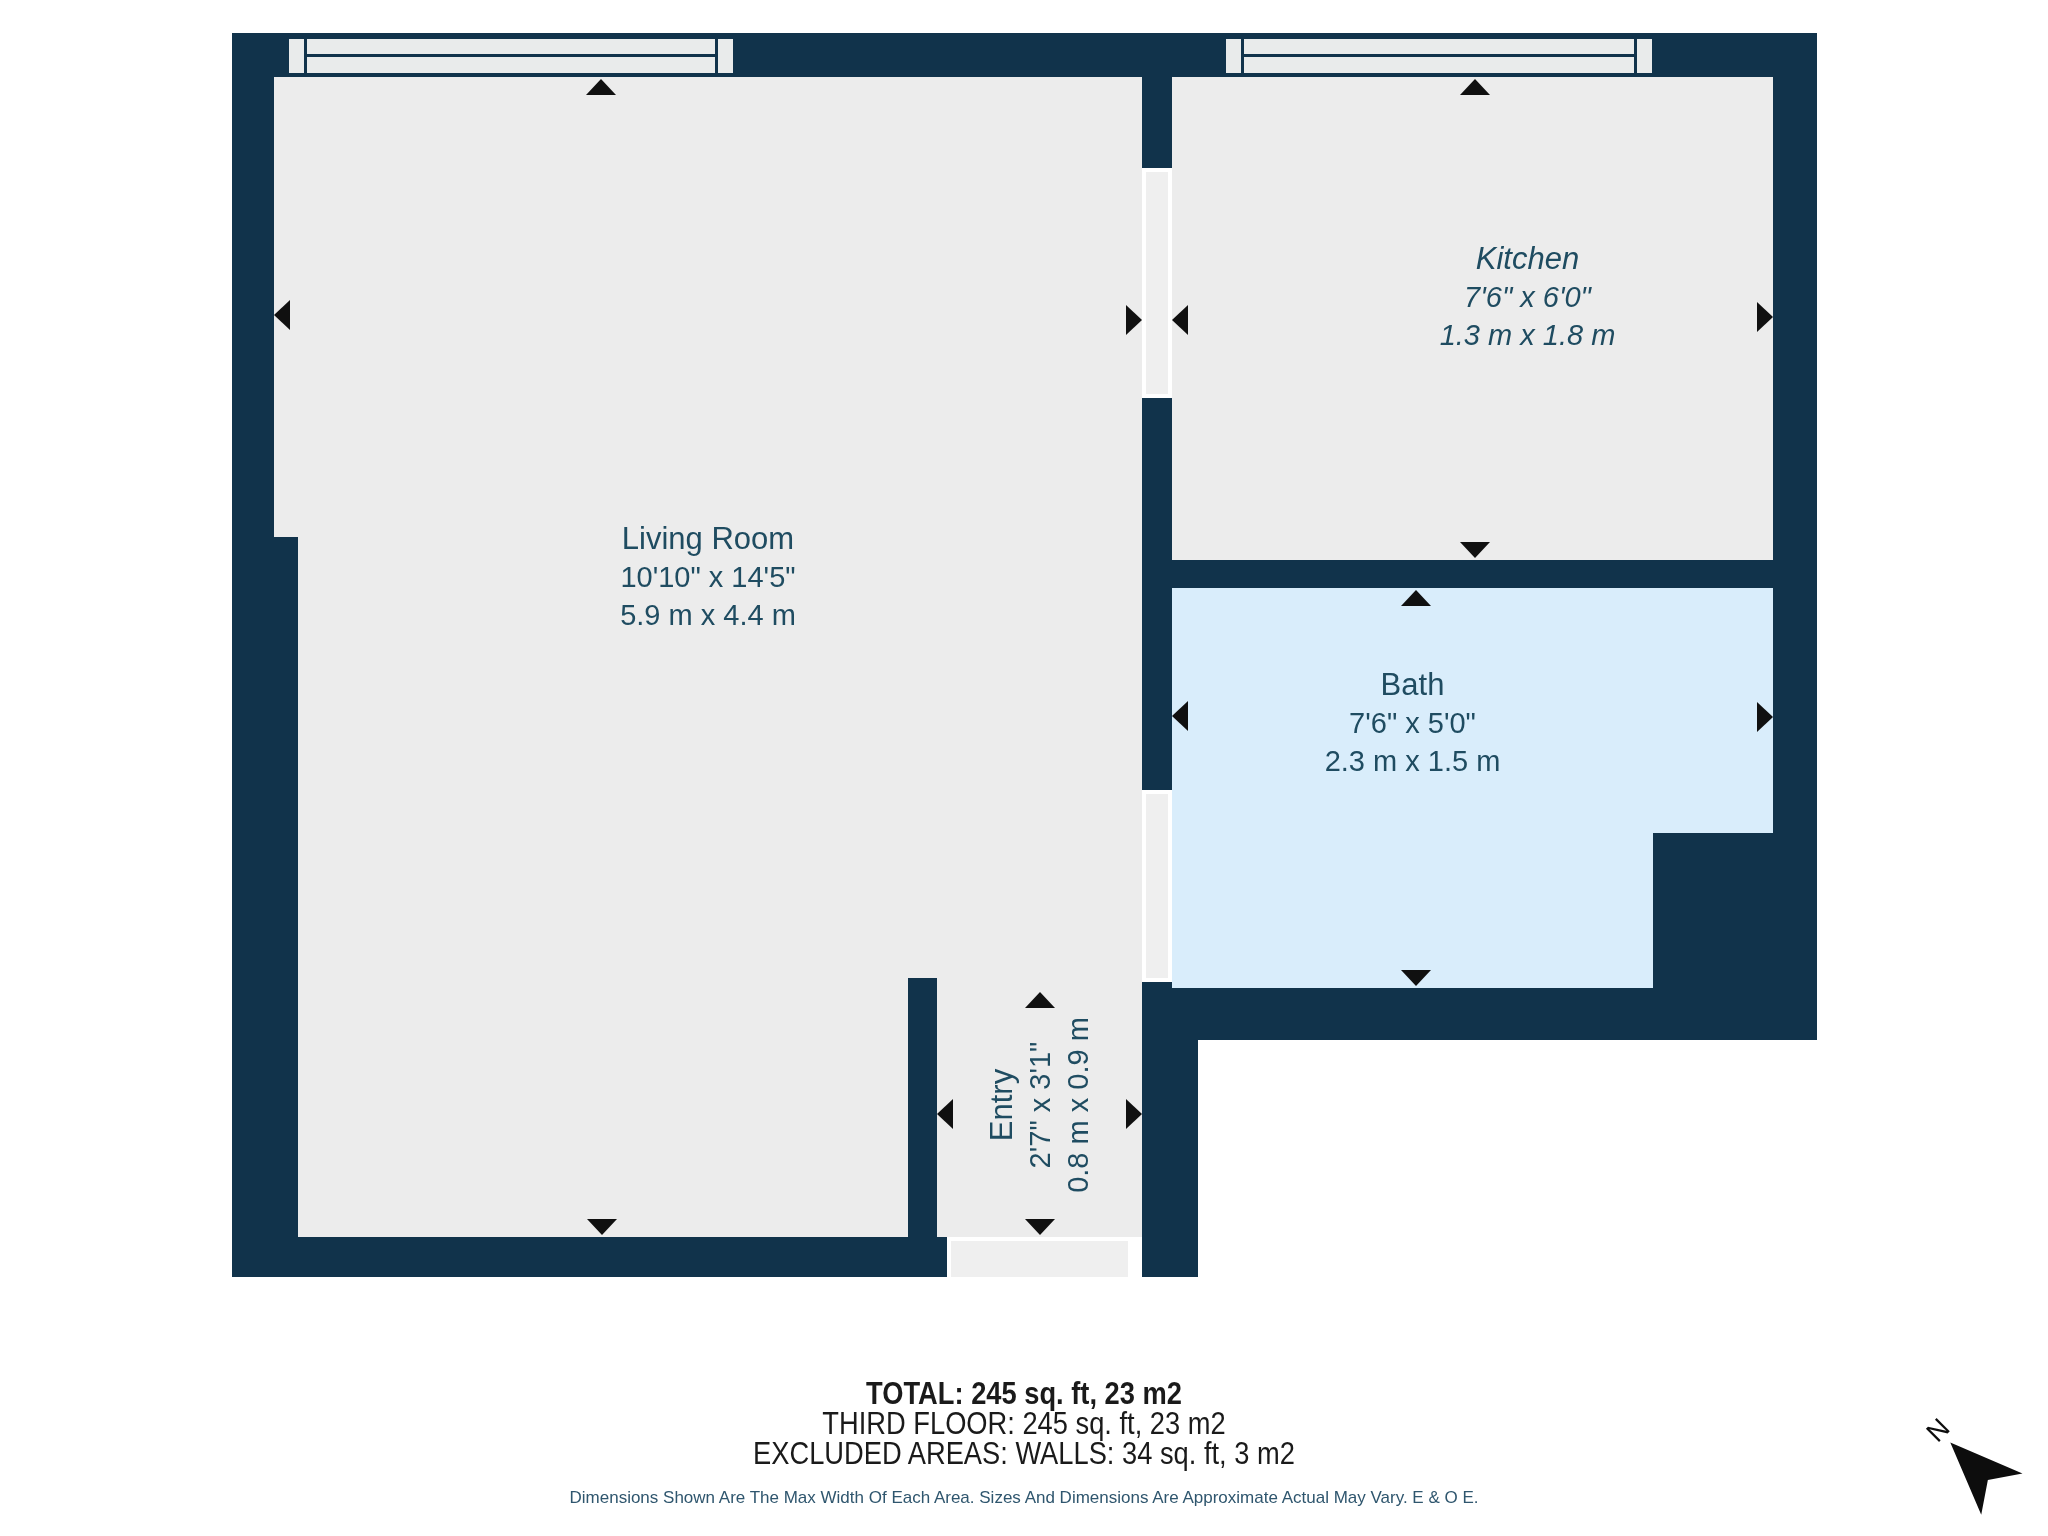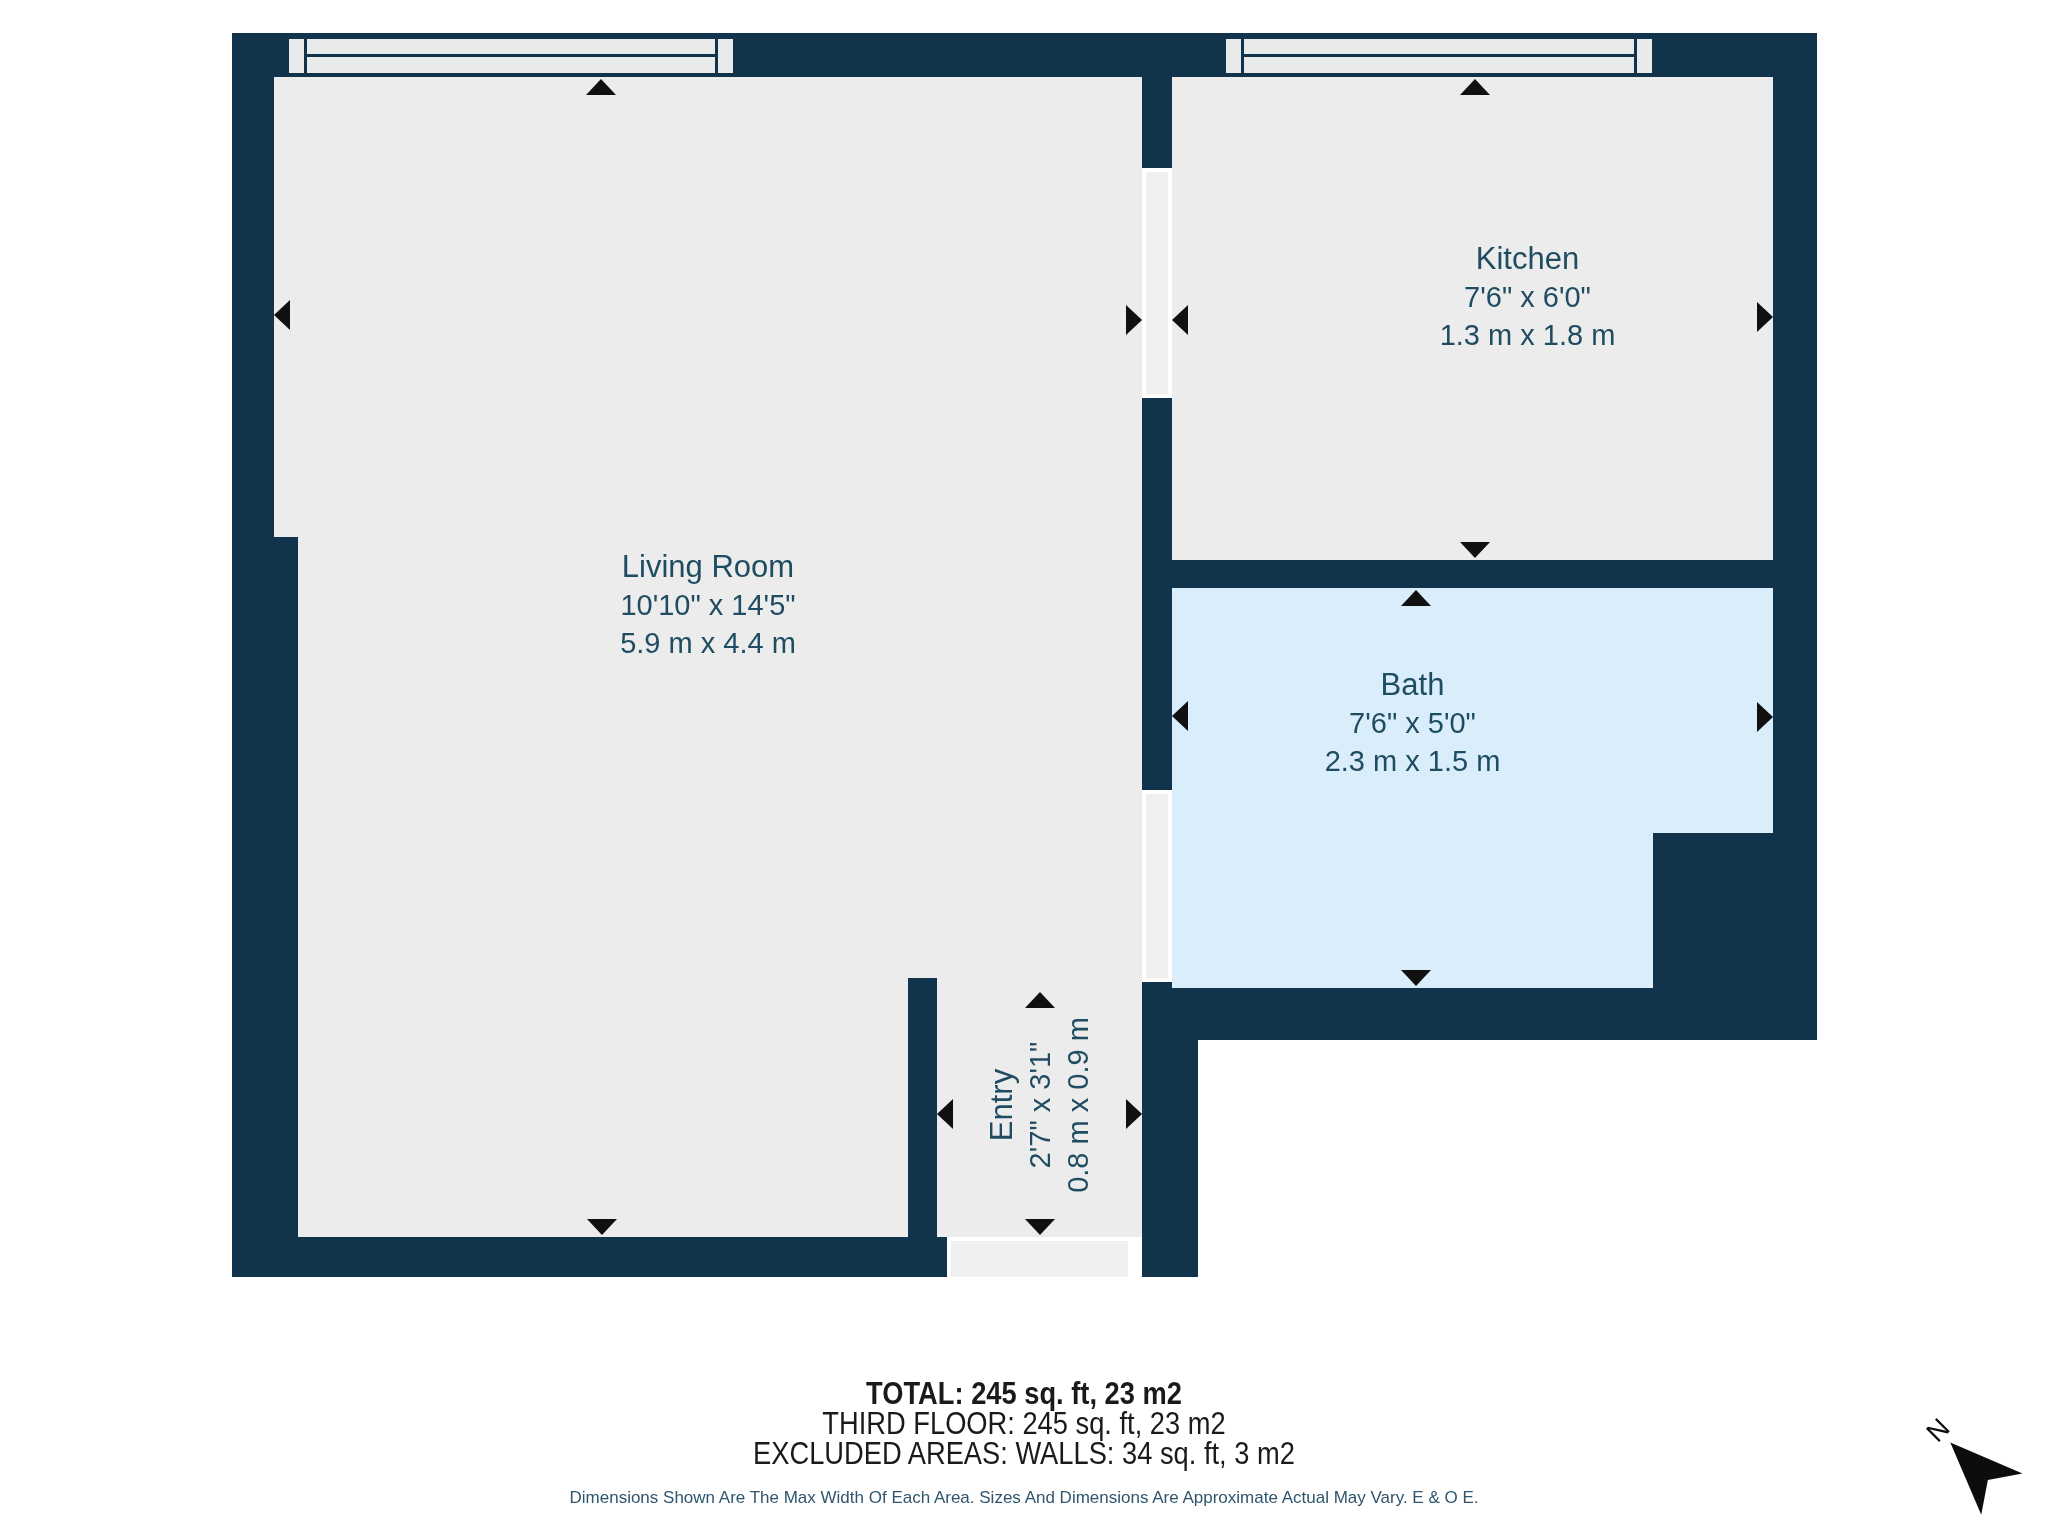--- a/index.html
+++ b/index.html
@@ -105,27 +105,27 @@
   <div class="tri tri-up" style="left:1401px;top:590px;"></div>
   <div class="tri tri-left" style="left:1172px;top:701px;"></div>
   <div class="tri tri-right" style="left:1757px;top:702px;"></div>
   <div class="tri tri-down" style="left:1401px;top:970px;"></div>
 
   <div class="tri tri-up" style="left:1025px;top:992px;"></div>
   <div class="tri tri-left" style="left:937px;top:1099px;"></div>
   <div class="tri tri-right" style="left:1126px;top:1099px;"></div>
   <div class="tri tri-down" style="left:1025px;top:1219px;"></div>
 
-  <div class="room-label" style="left:274px;top:520px;width:868px;margin-top:28px;">
+  <div class="room-label" style="left:274px;top:520px;width:868px;">
     <div class="rname">Living Room</div>
     <div class="rdim">10'10" x 14'5"</div>
     <div class="rdim">5.9 m x 4.4 m</div>
   </div>
 
-  <div class="room-label" style="left:1172px;top:240px;width:711px;">
+  <div class="room-label" style="left:1172px;top:240px;width:711px;font-style:italic;">
     <div class="rname">Kitchen</div>
     <div class="rdim">7'6" x 6'0"</div>
     <div class="rdim">1.3 m x 1.8 m</div>
   </div>
 
   <div class="room-label" style="left:1172px;top:666px;width:481px;">
     <div class="rname">Bath</div>
     <div class="rdim">7'6" x 5'0"</div>
     <div class="rdim">2.3 m x 1.5 m</div>
   </div>

